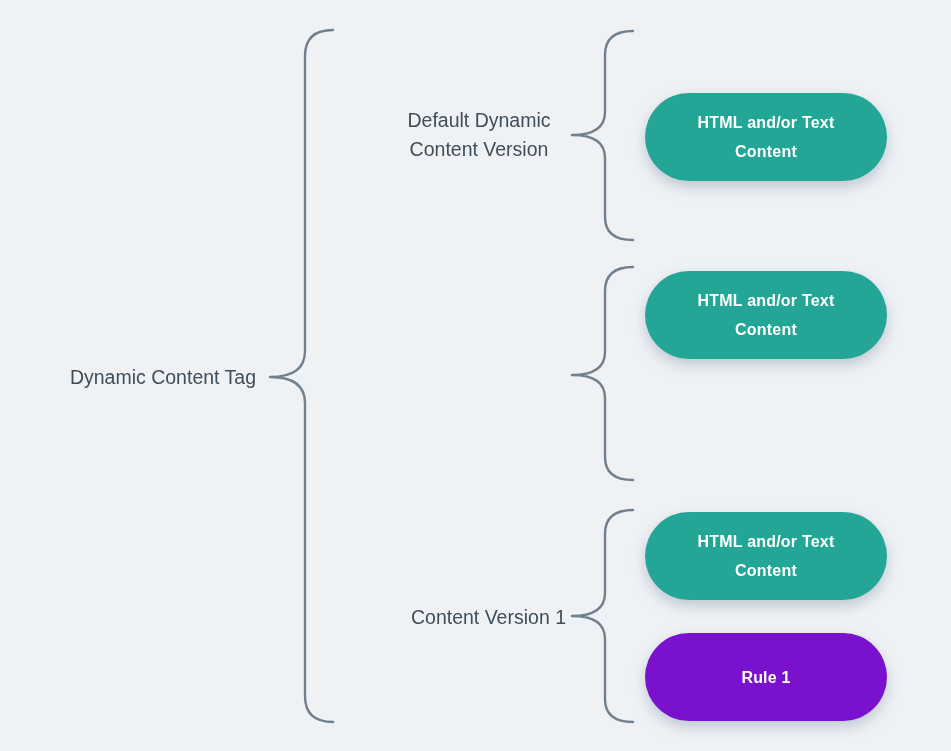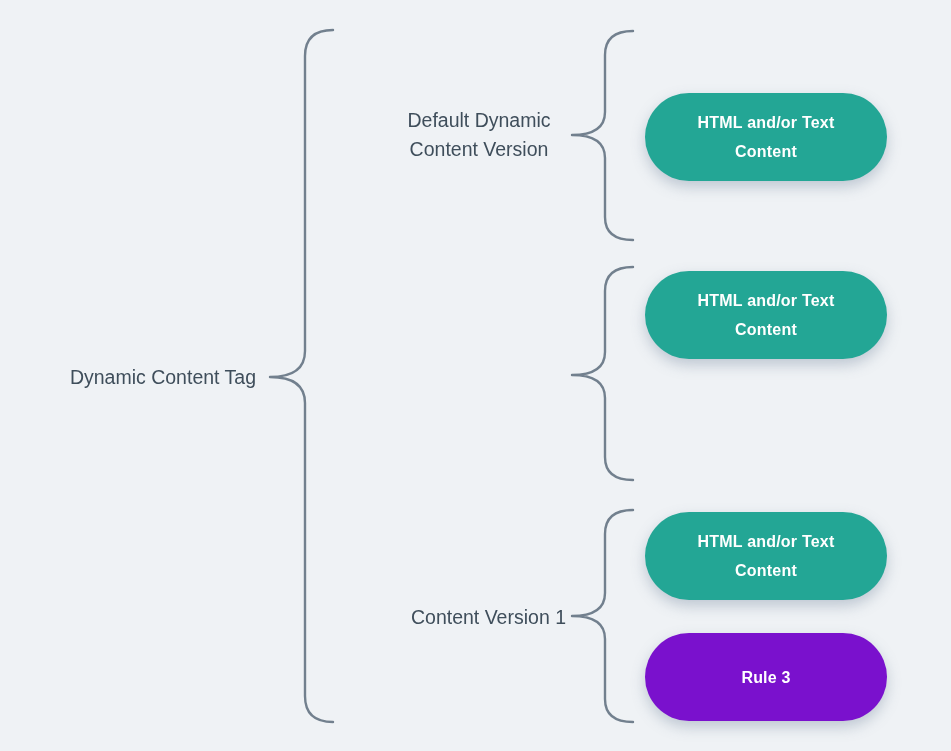--- a/index.html
+++ b/index.html
@@ -80,15 +80,15 @@
 
   <div class="label" style="left:388px; top:603px; width:178px; text-align:right;">Content Version 1</div>
 
   <div class="pill teal" style="top:93px;">HTML and/or Text Content</div>
 
   <div class="pill teal" style="top:271px;">HTML and/or Text Content</div>
 
 
   <div class="pill teal" style="top:512px;">HTML and/or Text Content</div>
 
-  <div class="pill purple" style="top:633px;">Rule 3</div>
+  <div class="pill purple" style="top:633px;">Rule 1</div>
 
 </div>
 
 </body></html>

